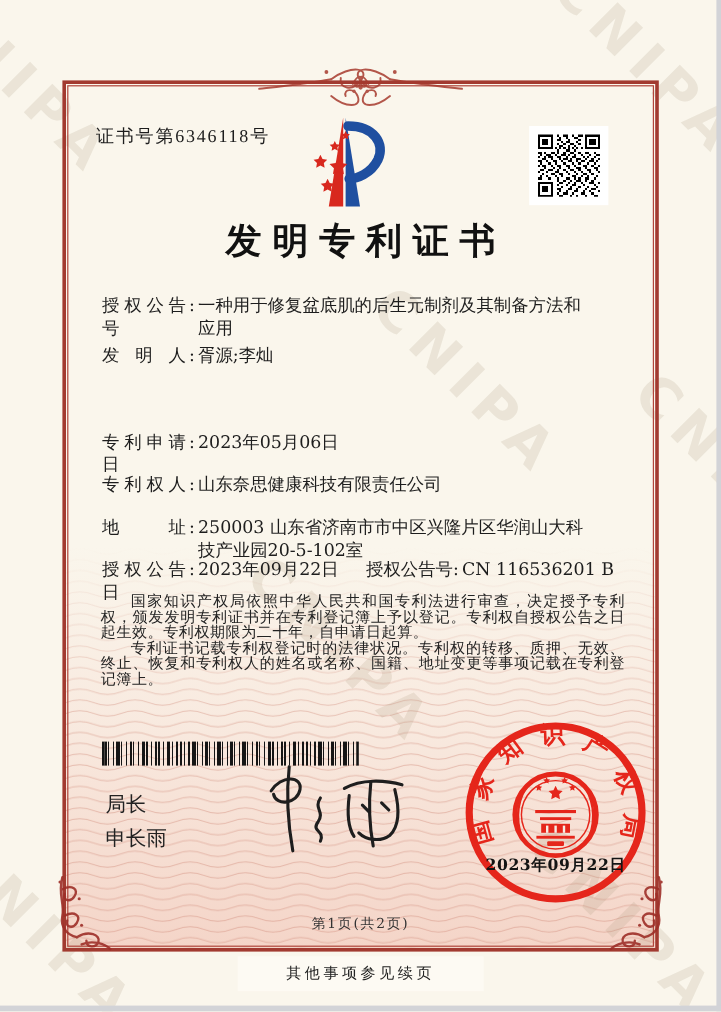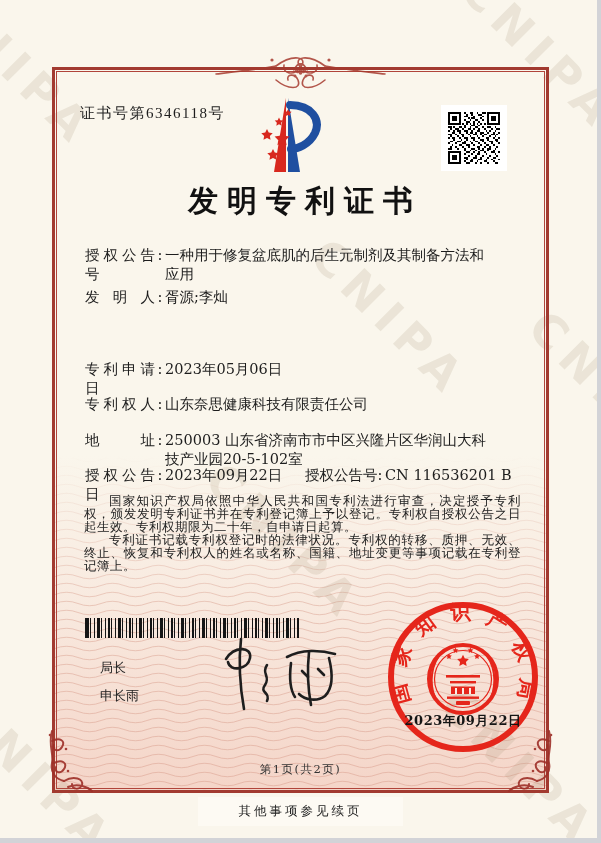--- a/index.html
+++ b/index.html
@@ -62,21 +62,21 @@
     border-left:2px solid #151515;border-right:2px solid #151515;
     background:repeating-linear-gradient(90deg,
       #151515 0 2px,transparent 2px 3px,
       #151515 3px 4px,transparent 4px 7px,
       #151515 7px 8px,transparent 8px 10px,
       #151515 10px 13px,transparent 13px 14px,
       #151515 14px 15px,transparent 15px 18px,
       #151515 18px 19px,transparent 19px 21px);
   }
   .sig{position:absolute;left:205px;top:633px;}
-  .signer{position:absolute;left:100px;font-size:13px;
+  .signer{position:absolute;left:88px;font-size:17px;
     font-family:"DejaVu Sans","Liberation Sans",sans-serif;color:#222;}
   .seal{position:absolute;left:384px;top:598px;width:158px;height:158px;}
   .seal-date{
     position:absolute;left:384px;top:712px;width:158px;text-align:center;
     font-size:13px;font-weight:bold;color:#141414;letter-spacing:0.5px;
   }
   .pageinfo{position:absolute;left:53px;top:762px;width:495px;text-align:center;
     font-size:11.5px;letter-spacing:1.5px;color:#333;}
   .notebg{position:absolute;left:198px;top:797px;width:205px;height:29px;background:#fdfaf3;z-index:4;}
   .note{position:absolute;left:53px;top:803px;width:495px;text-align:center;

